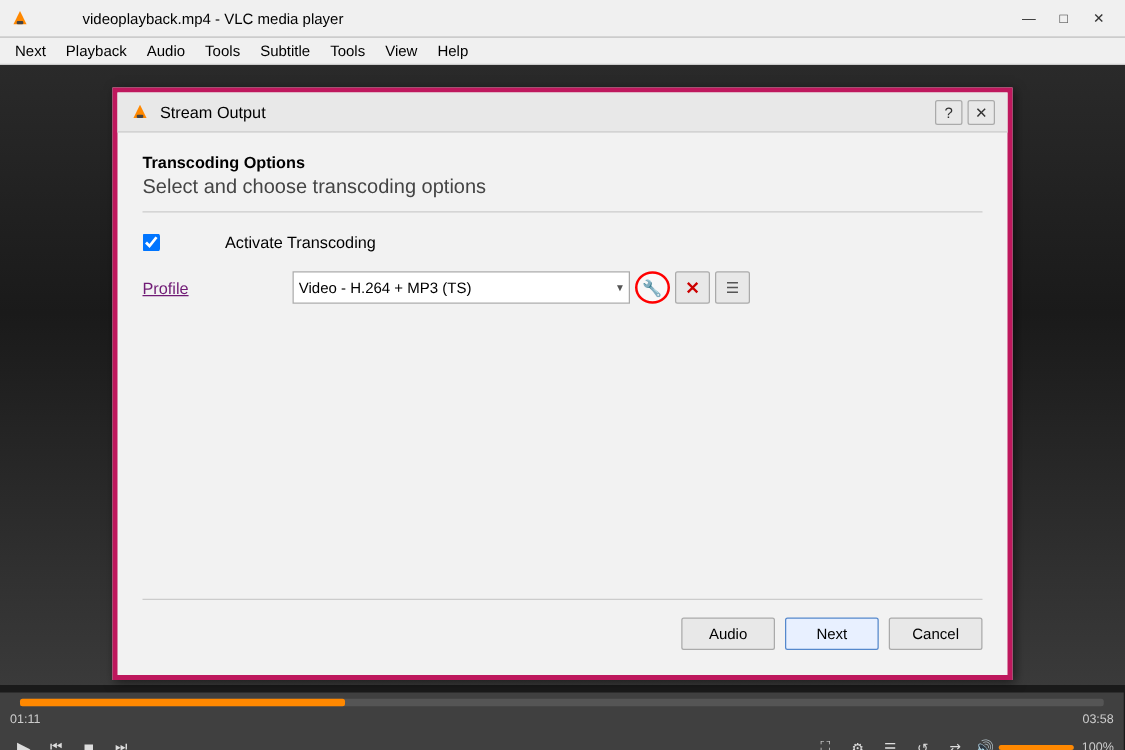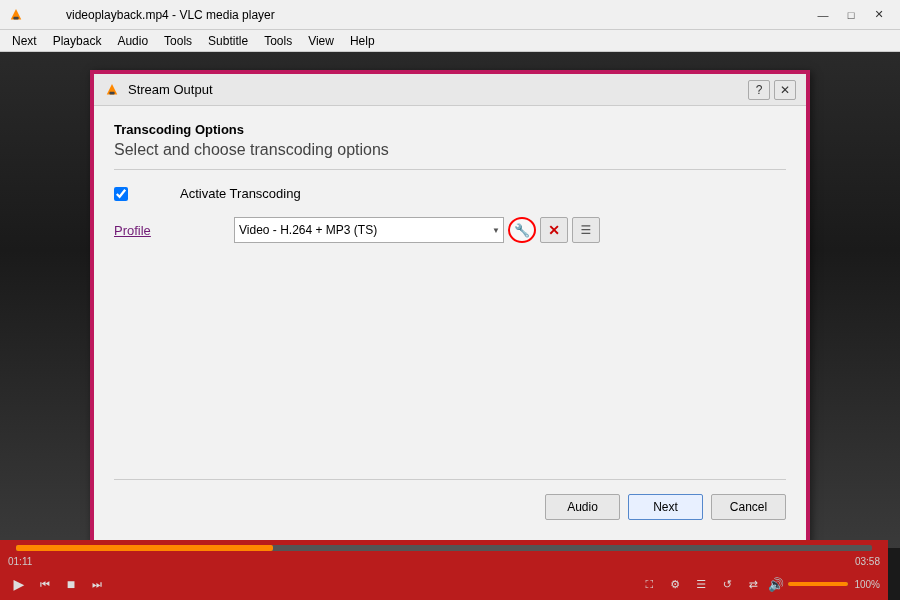--- a/index.html
+++ b/index.html
@@ -291,23 +291,23 @@
       border-color: #5588cc;
       color: #000;
       font-weight: 500;
     }
 
     
     .player-bar {
       position: absolute;
       bottom: 0;
       left: 0;
-      right: 12px;
-      height: 60px;
-      background: #b91c1c;
+      right: 1px;
+      height: 46px;
+      background: #404040;
       z-index: 10;
     }
     .progress-bar-wrap {
       height: 6px;
       background: #555;
       margin: 5px 8px 4px 8px;
       border-radius: 2px;
       position: relative;
     }
     .progress-fill {

